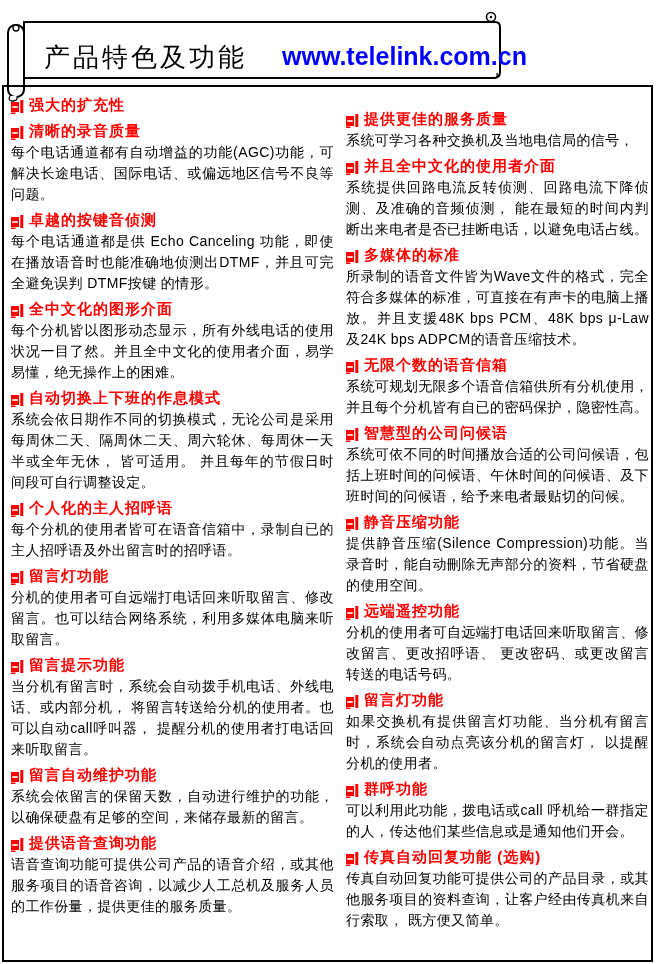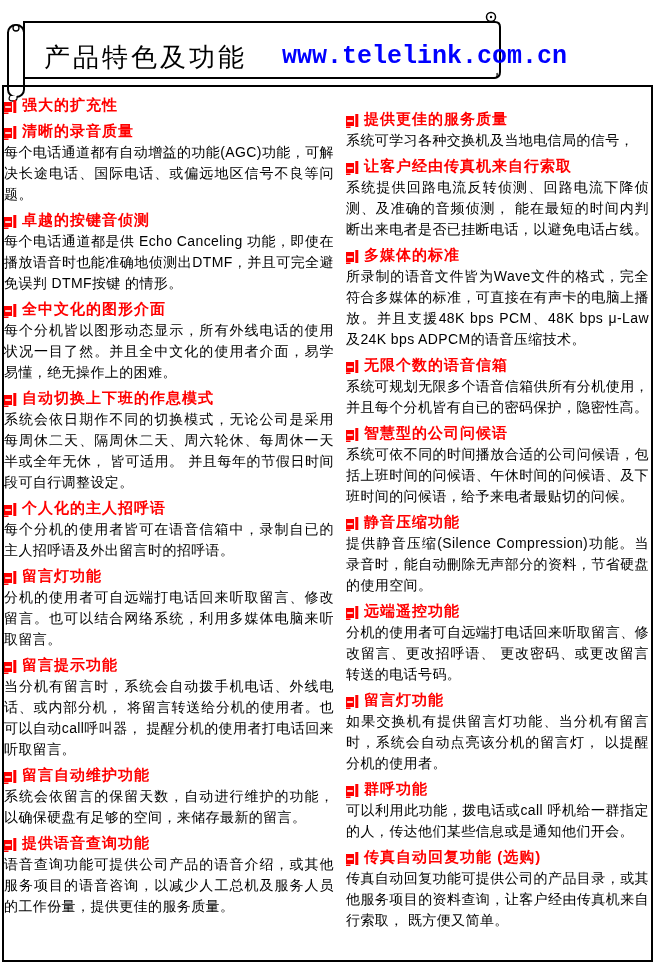--- a/index.html
+++ b/index.html
@@ -16,33 +16,33 @@
   .banner-wrap{position:absolute;left:0;top:0;width:672px;height:110px;}
   .banner-svg{position:absolute;left:0;top:0;}
   .banner-title{
     position:absolute;left:44px;top:40px;
     font-size:26px;letter-spacing:3px;color:#000;
     font-family:Liberation Mono, monospace;
   }
   .banner-url{
     position:absolute;left:282px;top:42px;
     font-size:25px;font-weight:700;color:#0000FF;
-    font-family:Liberation Mono, monospace;
+    font-family:Liberation Sans, sans-serif;
   }
 
   
   .content-box{
     position:absolute;left:2px;top:85px;
     width:647px;height:873px;
     border:2px solid #000;
     overflow:hidden;
     display:flex;
   }
   .col{box-sizing:border-box;}
-  .col-left{width:334px;padding:7px 4px 0 0;}
+  .col-left{width:334px;padding:7px 4px 0 7px;}
   .col-right{width:313px;padding:21px 2px 0 8px;}
 
   .section{margin-bottom:4px;}
   .heading{
     display:flex;align-items:center;
     color:#FF0000;font-weight:700;
     font-size:15px;line-height:22px;
     letter-spacing:1px;
     white-space:nowrap;
   }
@@ -251,21 +251,21 @@
   <div class="section">
     <div class="heading">
       <span class="bullet">
         <svg width="13" height="14" viewBox="0 0 13 14">
           <rect x="0" y="2" width="8" height="10" fill="#FF0000"></rect>
           <rect x="1.2" y="6.2" width="5.6" height="1.6" fill="#fff"></rect>
           <rect x="9.3" y="0" width="3" height="13" fill="#FF0000"></rect>
           <rect x="0" y="12.5" width="4.5" height="1.5" fill="#FF0000"></rect>
         </svg>
       </span>
-      <span class="title-text">让客户经由传真机来自行索取</span>
+      <span class="title-text">并且全中文化的使用者介面</span>
     </div>
     <div class="body-text">系统提供回路电流反转侦测、回路电流下降侦测、及准确的音频侦测， 能在最短的时间内判断出来电者是否已挂断电话，以避免电话占线。</div>
   </div>
 
   <div class="section">
     <div class="heading">
       <span class="bullet">
         <svg width="13" height="14" viewBox="0 0 13 14">
           <rect x="0" y="2" width="8" height="10" fill="#FF0000"></rect>
           <rect x="1.2" y="6.2" width="5.6" height="1.6" fill="#fff"></rect>

